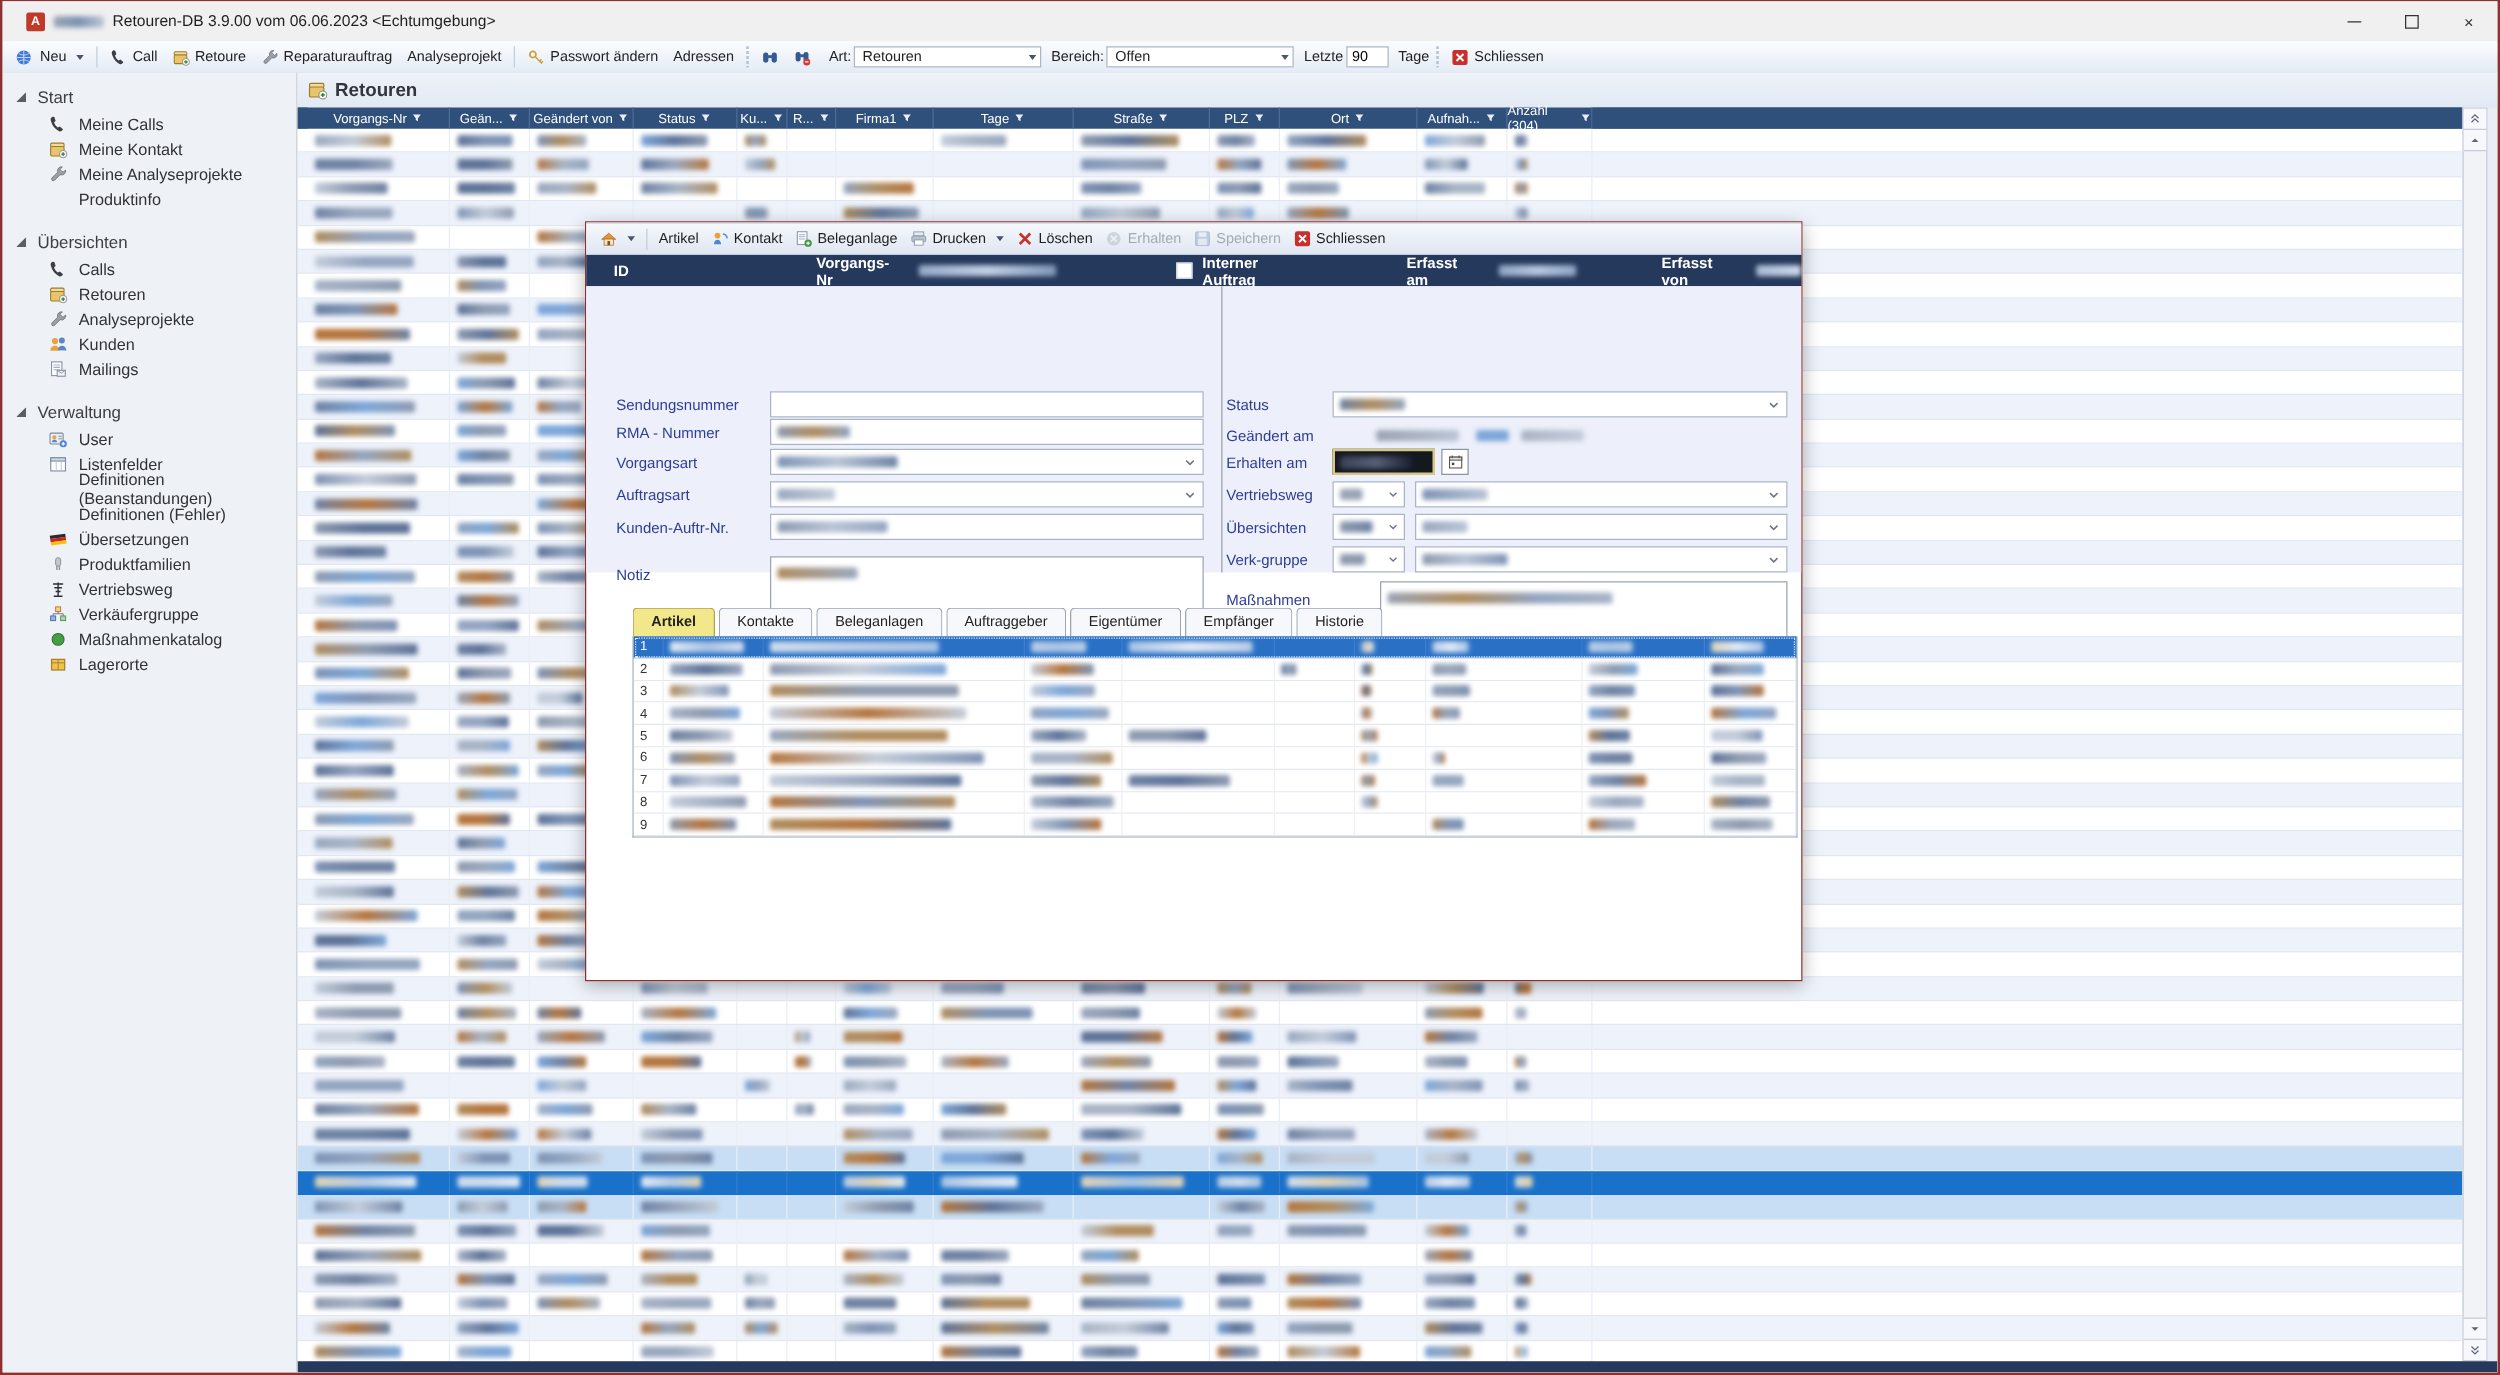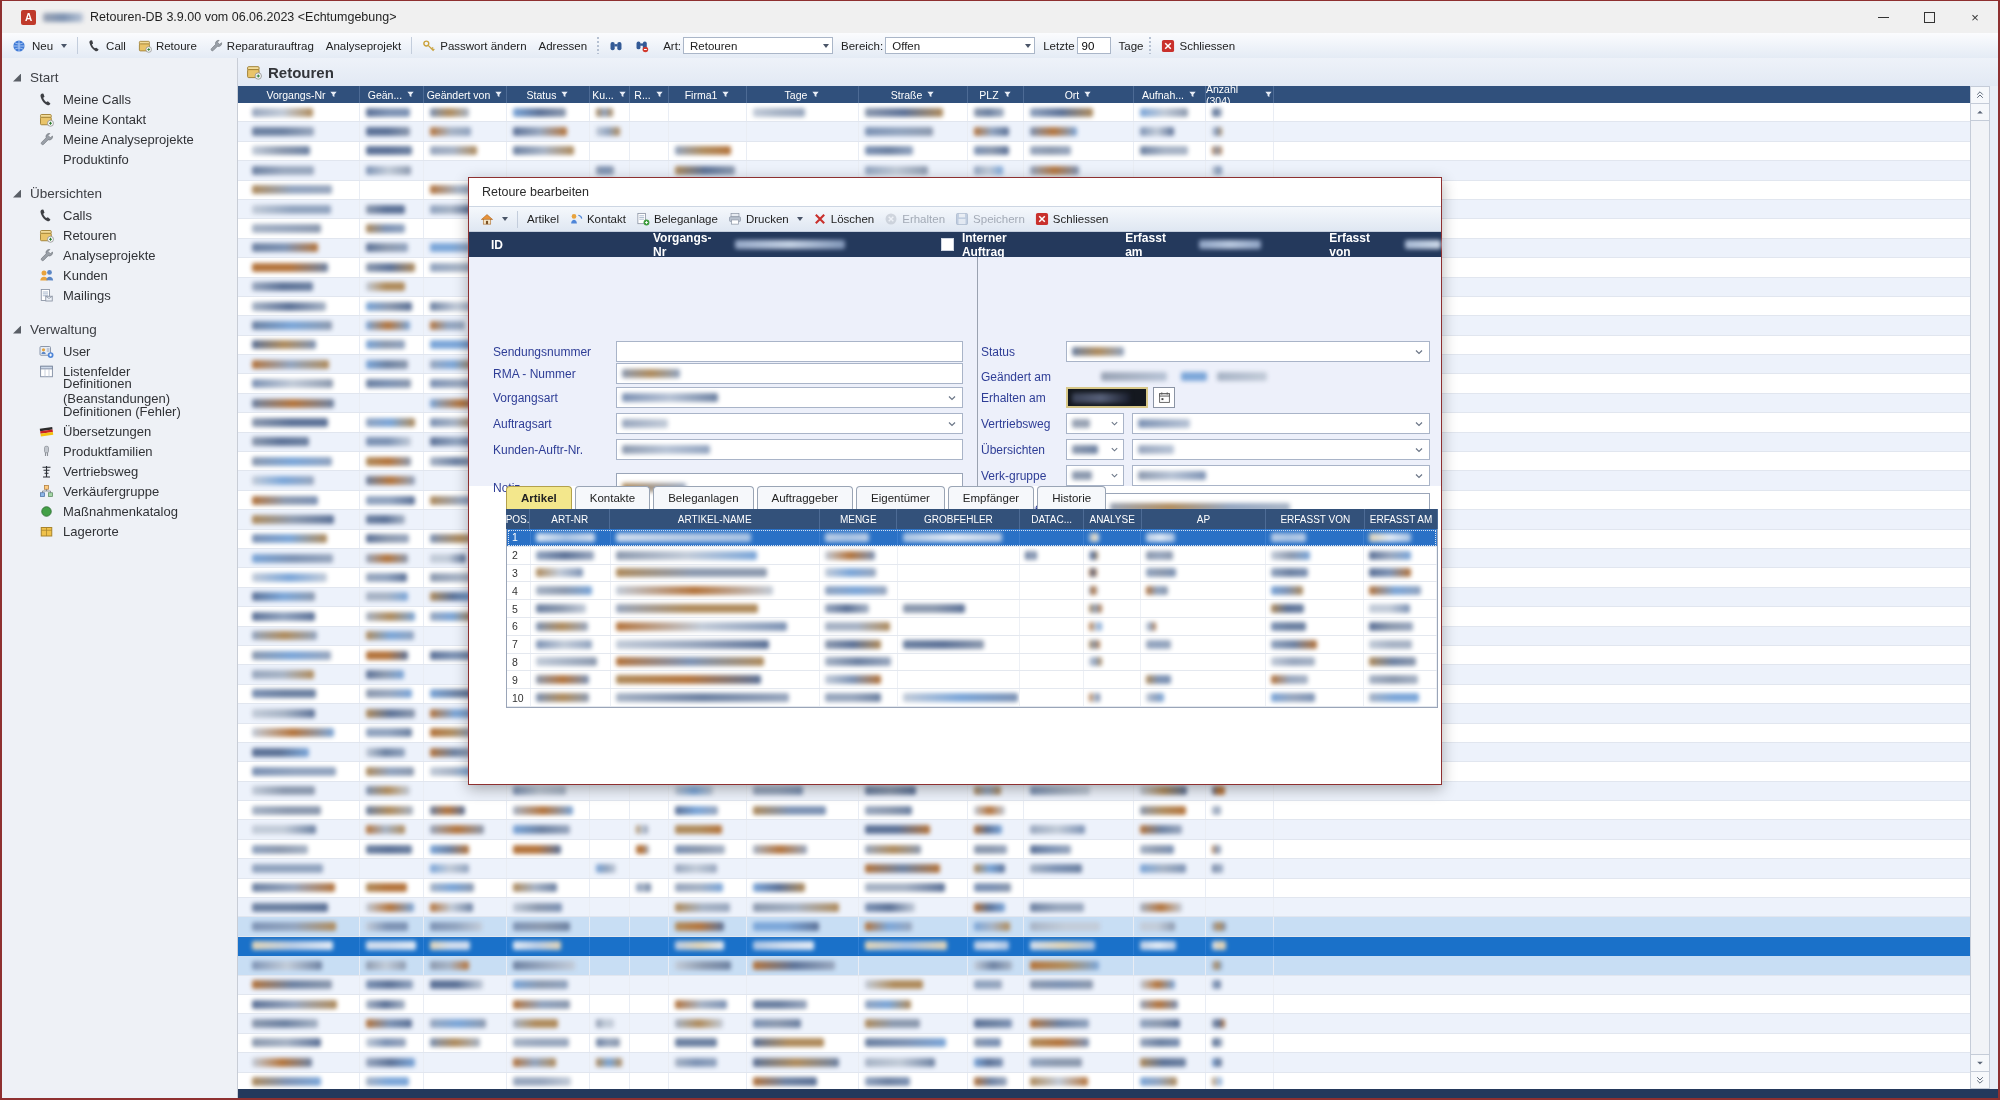--- a/index.html
+++ b/index.html
@@ -2410,21 +2410,20 @@
       <div class="vbtn bottom">
         <svg class="chev" viewBox="0 0 10 10">
             <path d="M1.5 1.5L5 5l3.5-3.5M1.5 5.5L5 9l3.5-3.5" stroke="#5a6576" stroke-width="1.2" fill="none"></path>
           </svg>
       </div>
     </div>
     <div class="bottom-strip"></div>
   </div>
 
   <div class="dialog">
-    <div class="dlg-title">Retoure bearbeiten</div>
     <div class="dlg-toolbar">
       <div class="tbtn">
         <span class="icon">
             <svg viewBox="0 0 12 12">
               <path d="M1.2 6.4L6 2.2l4.8 4.2z" fill="#e8923a" stroke="#a8641f" stroke-width="0.5"></path>
               <rect x="2.8" y="6.2" width="6.4" height="4.2" fill="#f5e6c8" stroke="#a8641f" stroke-width="0.5"></rect>
               <rect x="5.1" y="7.6" width="1.8" height="2.8" fill="#7b5226"></rect>
             </svg>
           </span>
           <span class="caret"></span>
@@ -2632,32 +2631,20 @@
     <div class="tabs" id="dlg-tabs">
         <div class="tab active">Artikel</div>
         <div class="tab">Kontakte</div>
         <div class="tab">Beleganlagen</div>
         <div class="tab">Auftraggeber</div>
         <div class="tab">Eigentümer</div>
         <div class="tab">Empfänger</div>
         <div class="tab">Historie</div>
       </div>
     <div class="dtable">
-      <div class="dthead" id="dt-head">
-          <div class="dth" style="width: 2.6%;">POS.</div>
-          <div class="dth" style="width: 8.6%;">ART-NR</div>
-          <div class="dth" style="width: 22.5%;">ARTIKEL-NAME</div>
-          <div class="dth" style="width: 8.3%;">MENGE</div>
-          <div class="dth" style="width: 13.2%;">GROBFEHLER</div>
-          <div class="dth" style="width: 6.8%;">DATAC...</div>
-          <div class="dth" style="width: 6.2%;">ANALYSE</div>
-          <div class="dth" style="width: 13.4%;">AP</div>
-          <div class="dth" style="width: 10.6%;">ERFASST VON</div>
-          <div class="dth" style="width: 7.8%;">ERFASST AM</div>
-        </div>
       <div class="dtbody" id="dt-body">
           <div class="dtr sel">
             <div class="dtc" style="width: 2.6%;">1</div>
             <div class="dtc" style="width: 8.6%;">
               <span class="rb" style="width: 59px; background: linear-gradient(90deg, rgb(224, 233, 245), rgb(169, 195, 228), rgb(207, 220, 238));"></span>
             </div>
             <div class="dtc" style="width: 22.5%;">
               <span class="rb" style="width: 135px; background: linear-gradient(90deg, rgb(207, 220, 238), rgb(185, 204, 230), rgb(169, 195, 228));"></span>
             </div>
             <div class="dtc" style="width: 8.3%;">
@@ -2879,47 +2866,19 @@
             <div class="dtc" style="width: 6.8%;"></div>
             <div class="dtc" style="width: 6.2%;"></div>
             <div class="dtc" style="width: 13.4%;">
               <span class="rb" style="width: 25px; background: linear-gradient(90deg, rgb(176, 141, 95), rgb(127, 148, 181), rgb(127, 148, 181));"></span>
             </div>
             <div class="dtc" style="width: 10.6%;">
               <span class="rb" style="width: 37px; background: linear-gradient(90deg, rgb(181, 118, 63), rgb(154, 168, 191), rgb(168, 180, 198));"></span>
             </div>
             <div class="dtc" style="width: 7.8%;">
               <span class="rb" style="width: 49px; background: linear-gradient(90deg, rgb(168, 180, 198), rgb(142, 155, 176), rgb(168, 180, 198));"></span>
-            </div>
-          </div>
-          <div class="dtr">
-            <div class="dtc" style="width: 2.6%;">10</div>
-            <div class="dtc" style="width: 8.6%;">
-              <span class="rb" style="width: 53px; background: linear-gradient(90deg, rgb(127, 148, 181), rgb(176, 141, 95), rgb(142, 155, 176));"></span>
-            </div>
-            <div class="dtc" style="width: 22.5%;">
-              <span class="rb" style="width: 173px; background: linear-gradient(90deg, rgb(168, 180, 198), rgb(111, 131, 163), rgb(154, 168, 191));"></span>
-            </div>
-            <div class="dtc" style="width: 8.3%;">
-              <span class="rb" style="width: 56px; background: linear-gradient(90deg, rgb(154, 168, 191), rgb(154, 168, 191), rgb(111, 131, 163));"></span>
-            </div>
-            <div class="dtc" style="width: 13.2%;">
-              <span class="rb" style="width: 115px; background: linear-gradient(90deg, rgb(195, 204, 217), rgb(125, 167, 217), rgb(127, 148, 181));"></span>
-            </div>
-            <div class="dtc" style="width: 6.8%;"></div>
-            <div class="dtc" style="width: 6.2%;">
-              <span class="rb" style="width: 11px; background: linear-gradient(90deg, rgb(181, 118, 63), rgb(195, 204, 217), rgb(95, 116, 153));"></span>
-            </div>
-            <div class="dtc" style="width: 13.4%;">
-              <span class="rb" style="width: 18px; background: linear-gradient(90deg, rgb(195, 204, 217), rgb(147, 165, 192), rgb(125, 167, 217));"></span>
-            </div>
-            <div class="dtc" style="width: 10.6%;">
-              <span class="rb" style="width: 44px; background: linear-gradient(90deg, rgb(125, 167, 217), rgb(154, 168, 191), rgb(127, 148, 181));"></span>
-            </div>
-            <div class="dtc" style="width: 7.8%;">
-              <span class="rb" style="width: 50px; background: linear-gradient(90deg, rgb(168, 180, 198), rgb(125, 167, 217), rgb(125, 167, 217));"></span>
             </div>
           </div>
         </div>
     </div>
   </div>
 
 </div>
 
 </body></html>

